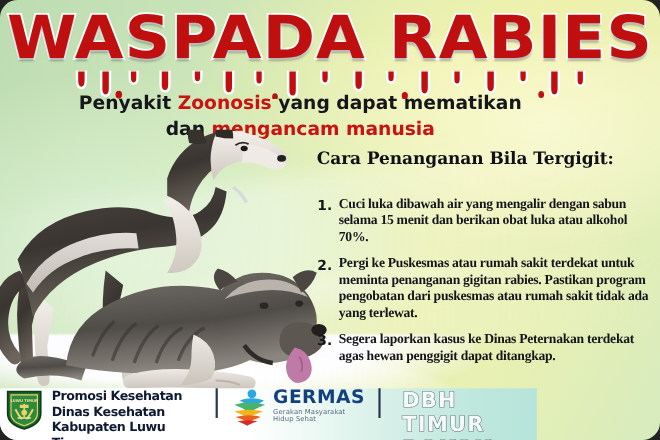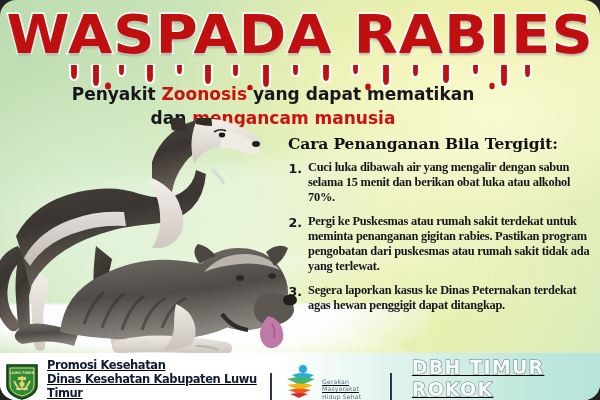--- a/index.html
+++ b/index.html
@@ -61,37 +61,37 @@
   #ground2{
     position:absolute;left:120px;bottom:-12px;width:300px;height:46px;
     background:linear-gradient(90deg,rgba(255,255,255,.95),rgba(255,255,255,.2));
     border-radius:50% 50% 0 0/100% 100% 0 0;filter:blur(3px);
   }
 
   
   #steps{position:absolute;left:288px;top:134px;width:306px;color:#15161a;}
   #steps-head{
     font-family:"DejaVu Serif",serif;font-weight:bold;font-size:15.5px;
-    letter-spacing:-.1px;margin-bottom:7px;color:#101114;
+    letter-spacing:-.1px;margin-bottom:25px;color:#101114;
   }
   .step{display:flex;gap:6px;margin-bottom:9px;}
   .step-num{
     font-family:"DejaVu Sans",sans-serif;font-weight:bold;font-size:12.6px;
     min-width:14px;text-align:right;line-height:15px;padding-top:.5px;
   }
   .step-body{
     font-family:Liberation Serif, serif;font-weight:bold;font-size:12.4px;
     line-height:15px;letter-spacing:-.25px;
   }
 
   
   #footer{
-    position:absolute;left:0;bottom:0;width:600px;height:47px;
+    position:absolute;left:0;bottom:0;width:488px;height:47px;
     background:linear-gradient(90deg,#ffffff 0%,#ffffff 46%,#f0faf6 56%,#d6f0e8 72%,#bfe8dd 88%,#b6e4da 100%);
-    display:flex;align-items:flex-end;text-decoration:underline;
+    display:flex;align-items:flex-start;
   }
   #crest{width:34px;height:38px;margin-left:5px;flex:0 0 auto;}
   #dinkes{margin-left:8px;line-height:14px;}
   #dinkes div{
     font-family:"DejaVu Sans",sans-serif;font-weight:bold;
     font-size:11.5px;color:#101a33;letter-spacing:-.4px;
   }
   .vbar{width:2px;height:27px;background:#2b3550;margin:0 12px;flex:0 0 auto;}
   #germas-logo{width:34px;height:36px;flex:0 0 auto;}
   #germas-txt{margin-left:4px;}
@@ -298,20 +298,21 @@
     <svg id="germas-logo" viewBox="0 0 34 36">
       <circle cx="19" cy="5" r="4" fill="#2aa9e0"></circle>
       <path d="M8 11 q10-4 22 0 q-8 5 -11 7 q-5 -4 -11 -7z" fill="#2aa9e0"></path>
       <path d="M3 15 q14-4 28 0 q-12 5 -14 7 q-6 -4 -14 -7z" fill="#47b36b"></path>
       <path d="M3 21 q13-3 26 0 q-11 4 -13 6 q-5 -3 -13 -6z" fill="#f2b519"></path>
       <path d="M4 26 q12-3 23 0 q-10 4 -11 5 q-5 -3 -12 -5z" fill="#e8601c"></path>
       <path d="M6 30 q10-2 18 0 q-8 3 -9 4 q-4 -2 -9 -4z" fill="#d22c2c"></path>
     </svg>
 
     <div id="germas-txt">
+      <div id="germas-word">GERMAS</div>
       <div id="germas-tag">
         <div>Gerakan Masyarakat</div>
         <div>Hidup Sehat</div>
       </div>
     </div>
 
     <div class="vbar"></div>
 
     <div id="dbh">DBH TIMUR ROKOK</div>
   </div>

